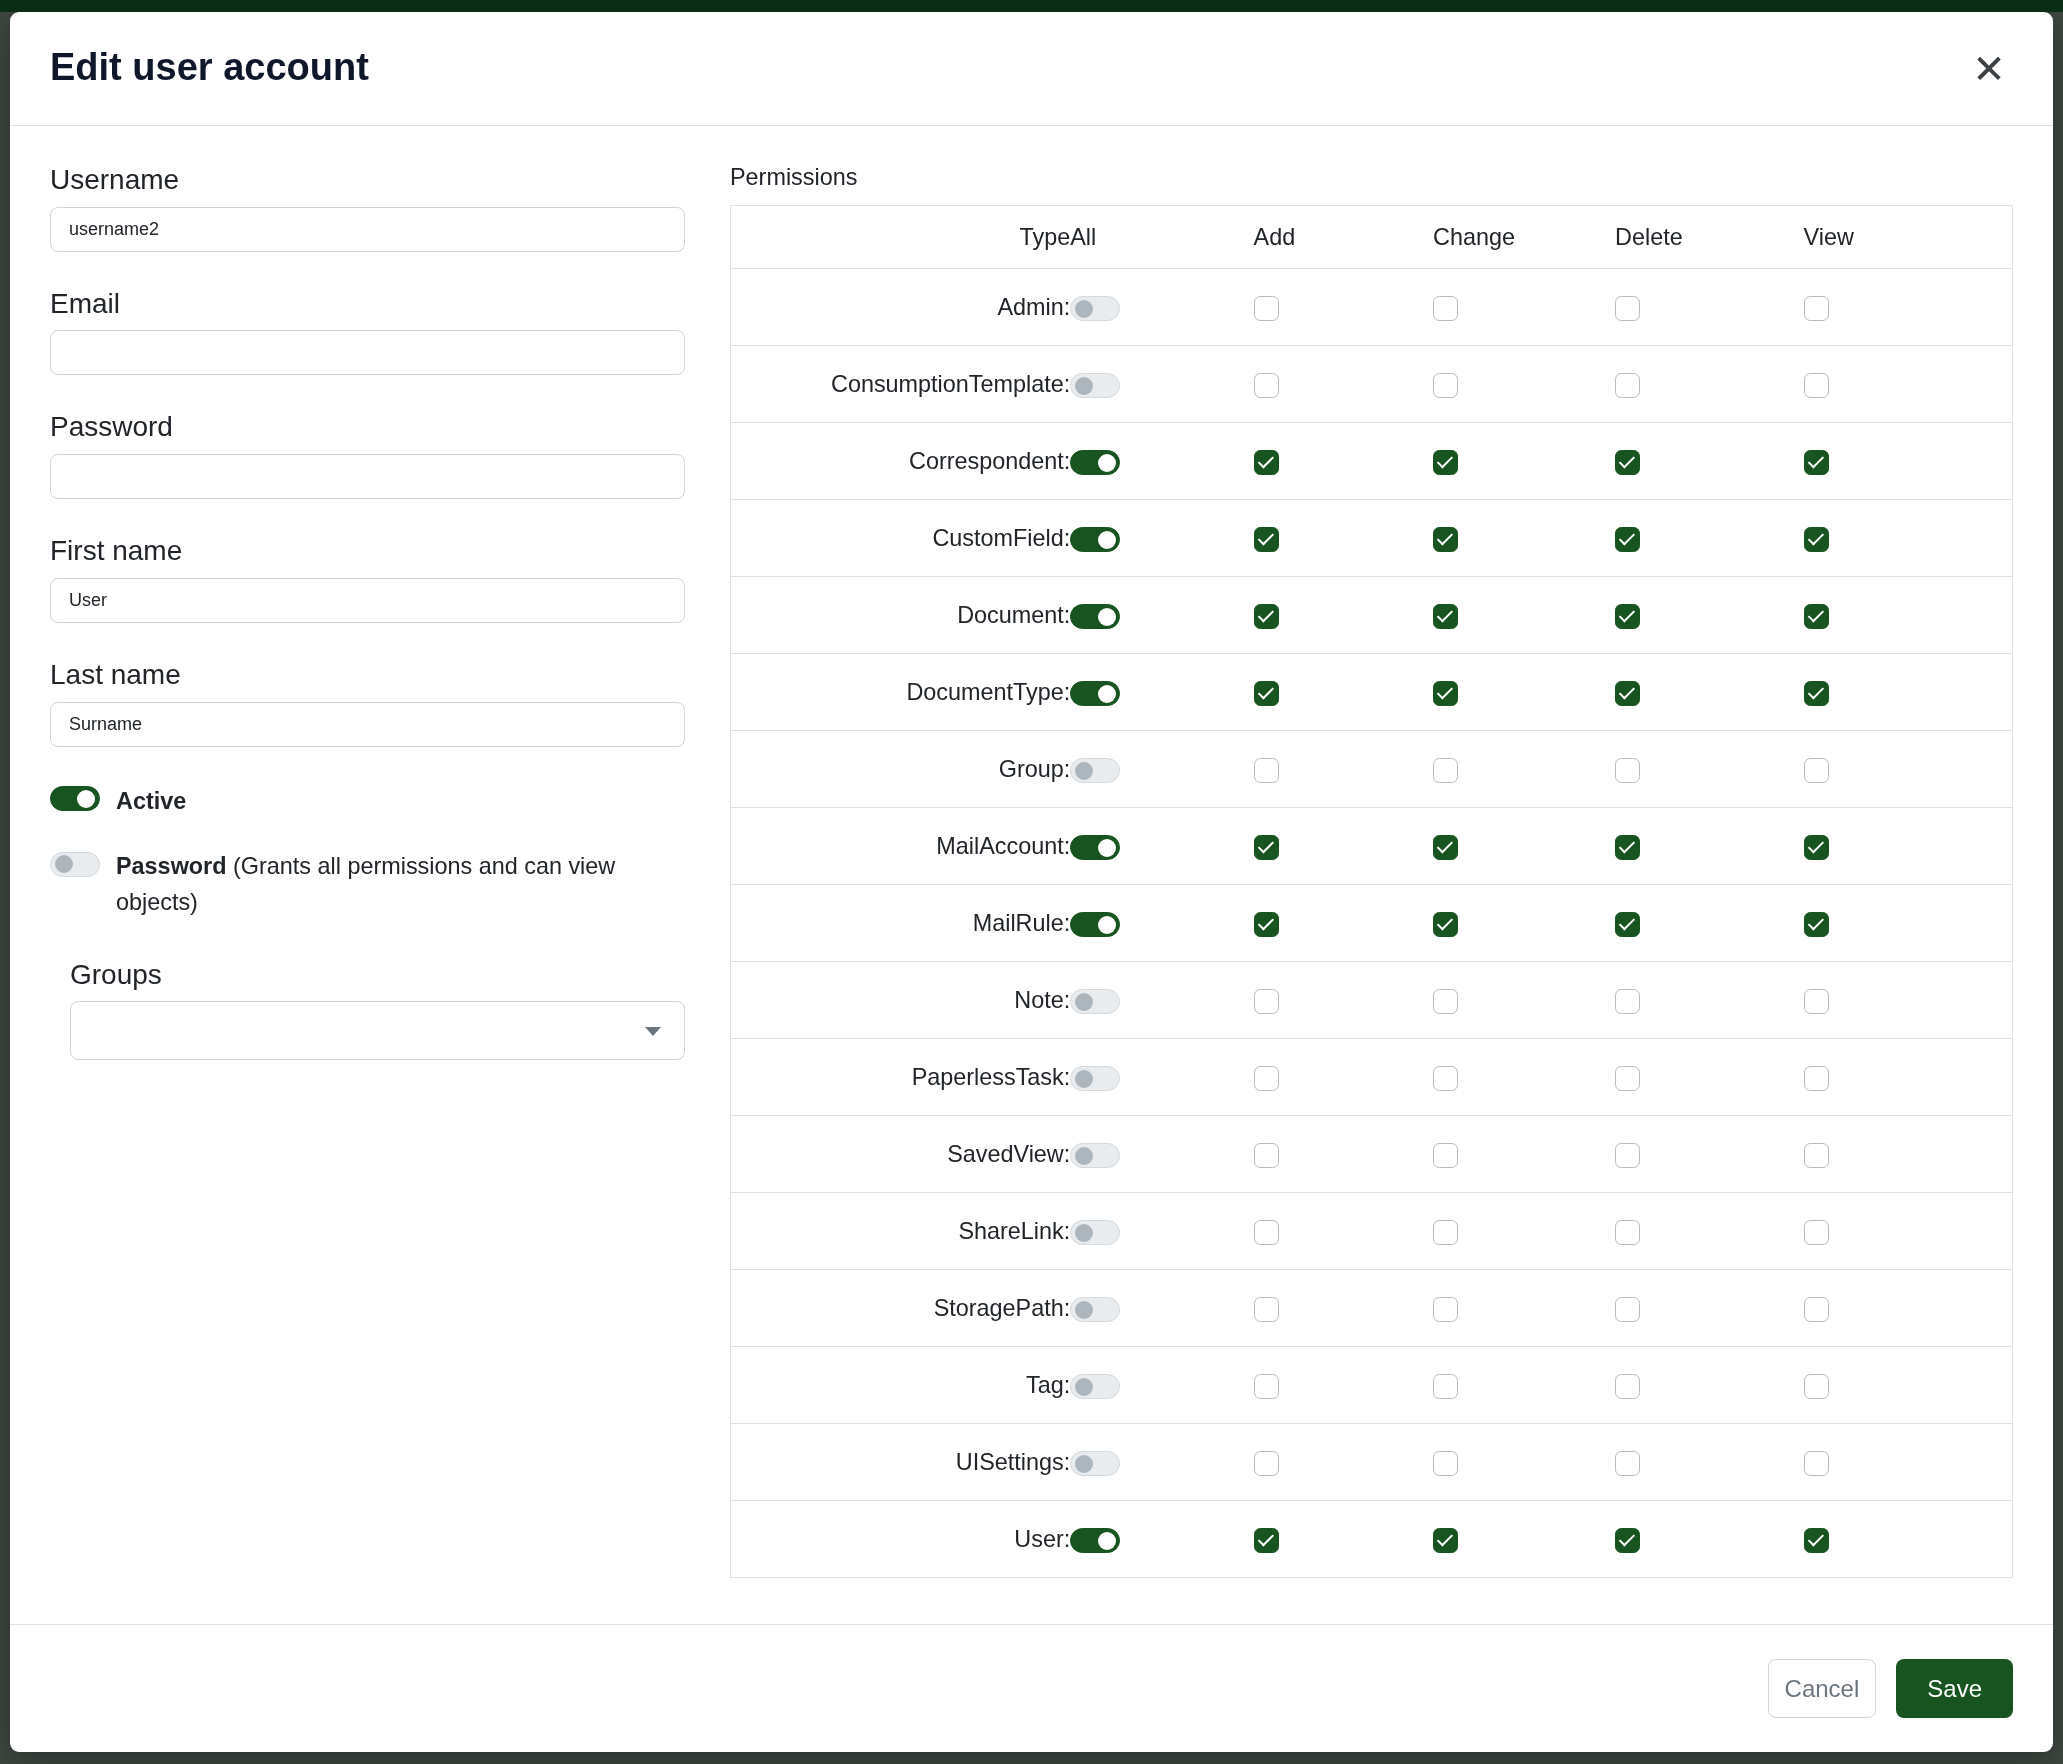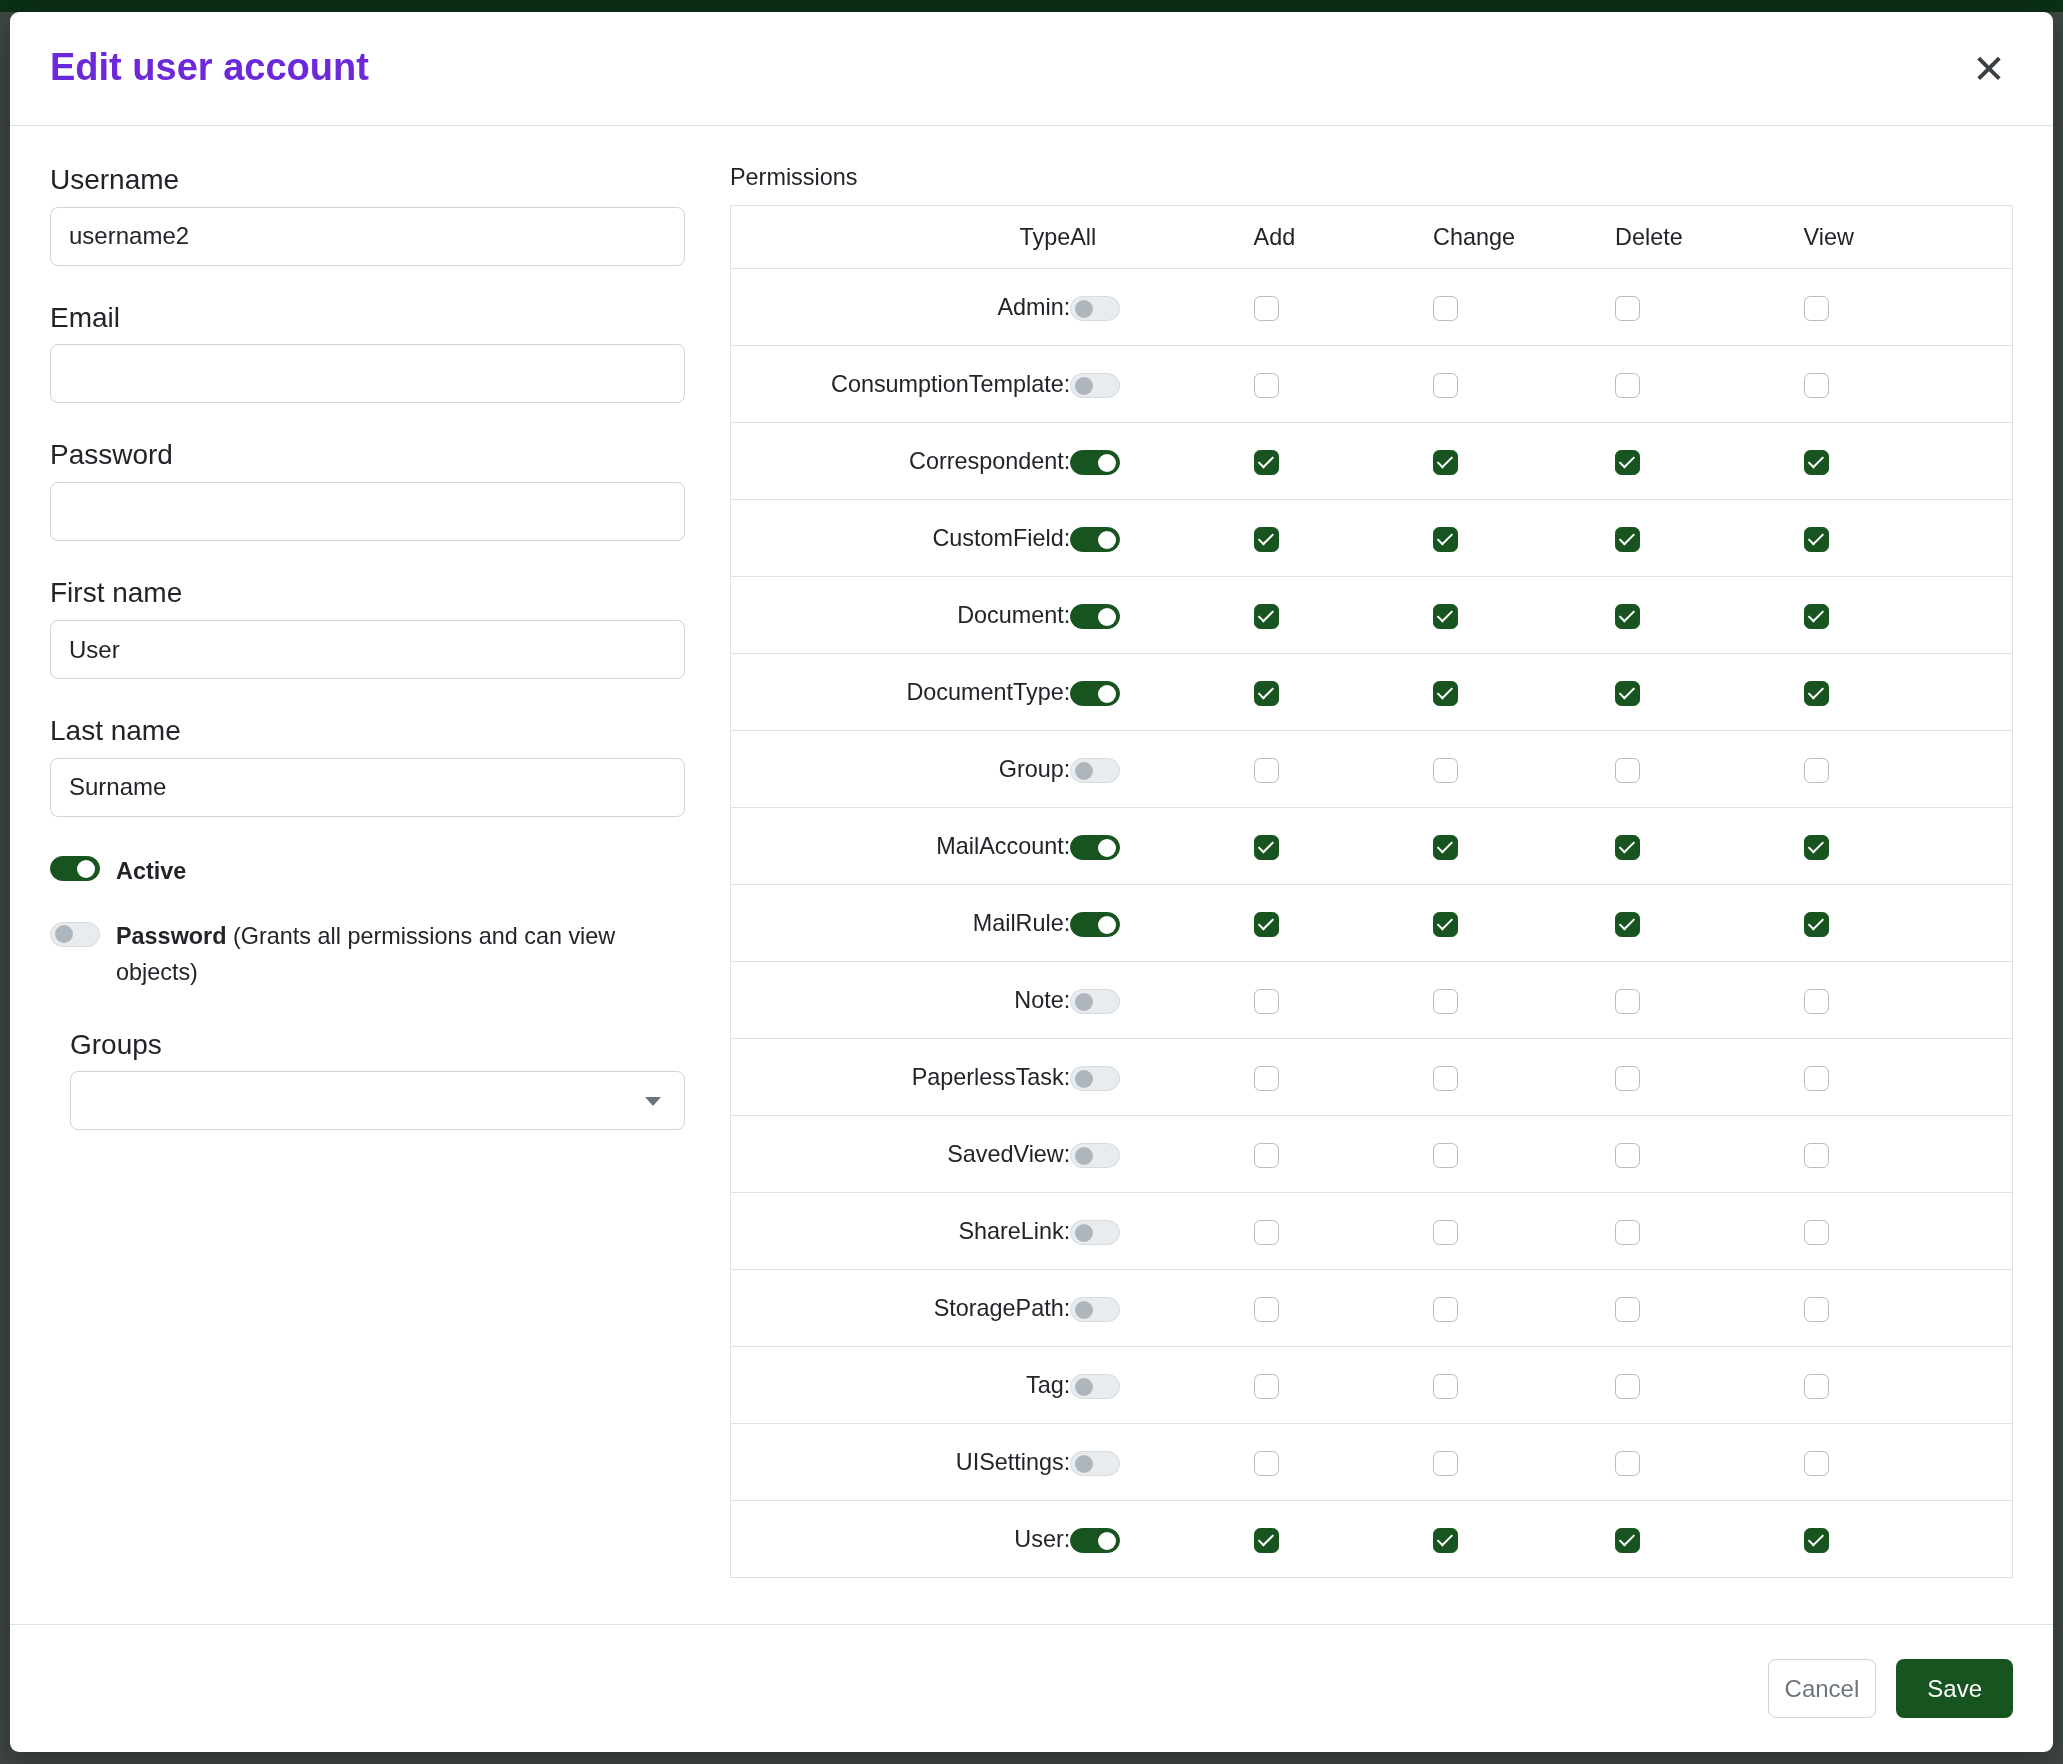--- a/index.html
+++ b/index.html
@@ -20,41 +20,41 @@
     background:#fff; border-radius:9px;
     display:flex; flex-direction:column; overflow:hidden;
     box-shadow:0 9px 36px rgba(0,0,0,0.35);
   }
   
   .modal-header {
     padding:34px 40px 32px 40px;
     display:flex; justify-content:space-between; align-items:flex-start;
     border-bottom:0.9px solid #dee2e6;
   }
-  .modal-title { font-size:38px; font-weight:600; color:#6d28d9; line-height:1.15; }
+  .modal-title { font-size:38px; font-weight:600; color:#0f172a; line-height:1.15; }
   .close-btn {
     background:none; border:none; cursor:pointer;
     font-size:40px; line-height:1; color:#3c4043; font-weight:300;
     padding:3.6px 7.2px;
   }
   
   .modal-body {
     flex:1; display:flex; gap:45px;
     padding:38px 40px 0 40px;
     align-items:flex-start; overflow:hidden;
   }
   .left-col { width:635px; flex:0 0 635px; }
   .right-col { flex:1; }
 
   .field-group { margin-bottom:36px; }
   .field-label { font-size:28px; color:#212529; margin-bottom:10.8px; }
   .text-input {
-    width:100%; height:59px;
+    width:100%; height:45px;
     border:0.9px solid #ced4da; border-radius:8px;
-    font-size:24px; font-family:"Liberation Sans", sans-serif;
+    font-size:18px; font-family:"Liberation Sans", sans-serif;
     color:#212529; padding:0 18px; outline:none; background:#fff;
   }
   
   .switch {
     display:inline-block; width:50px; height:25px;
     border-radius:13.5px; background:#e9ecef; border:0.9px solid #d4dade;
     position:relative; flex:0 0 auto; cursor:pointer; vertical-align:middle;
   }
   .switch::after {
     content:""; position:absolute; top:2.7px; left:3.6px;

